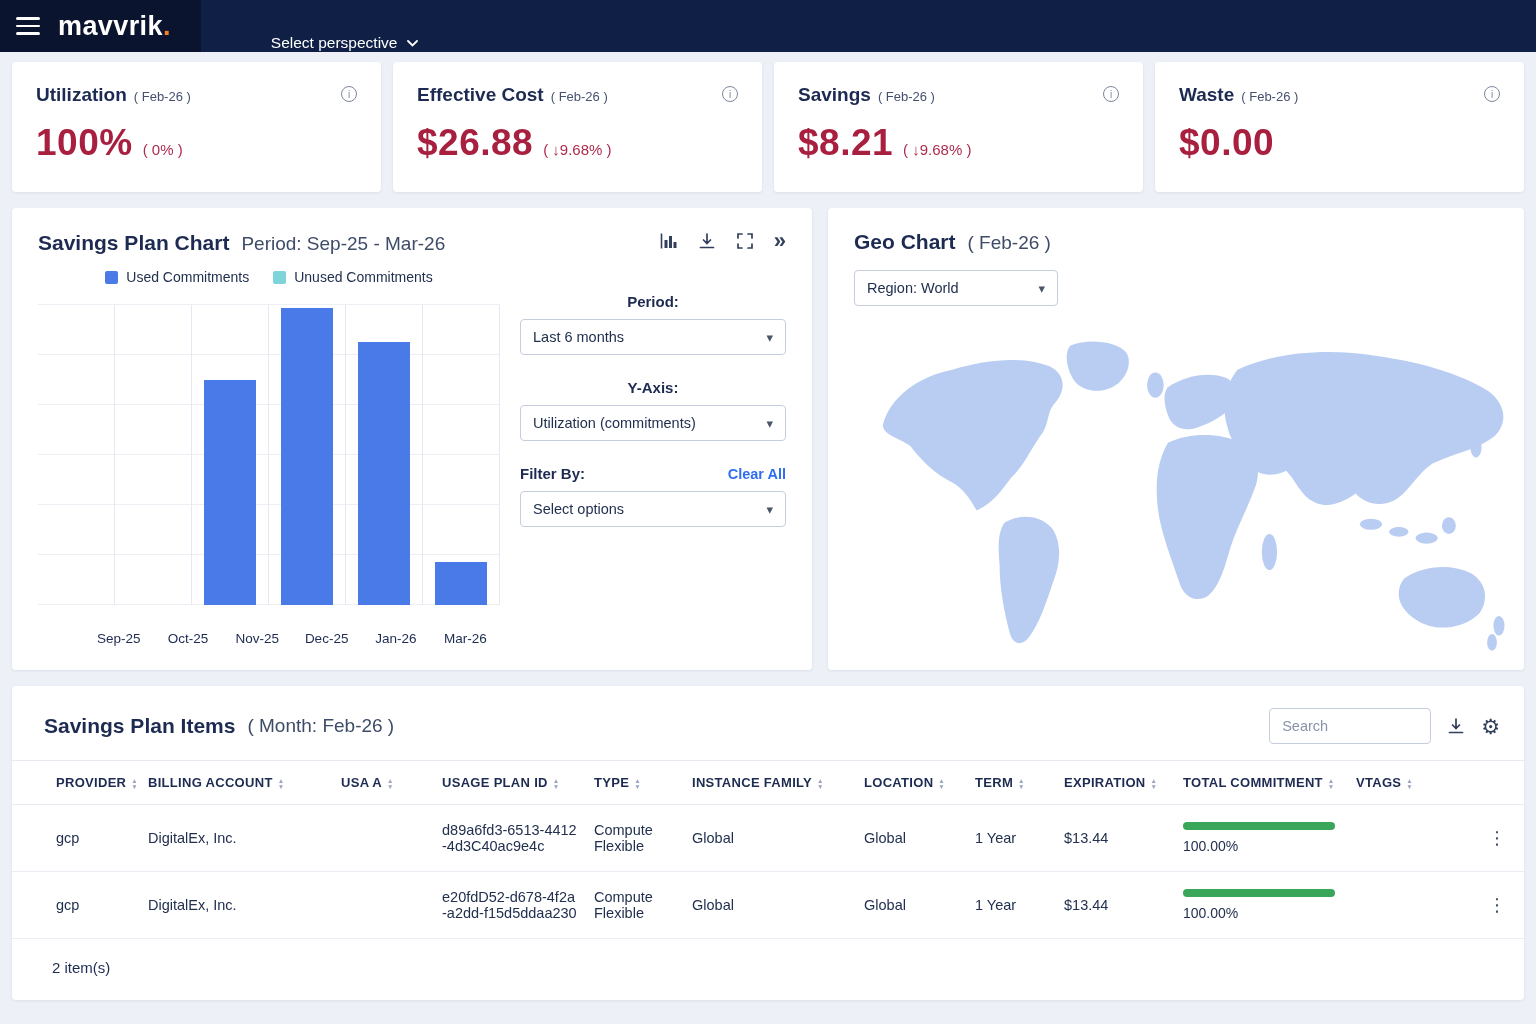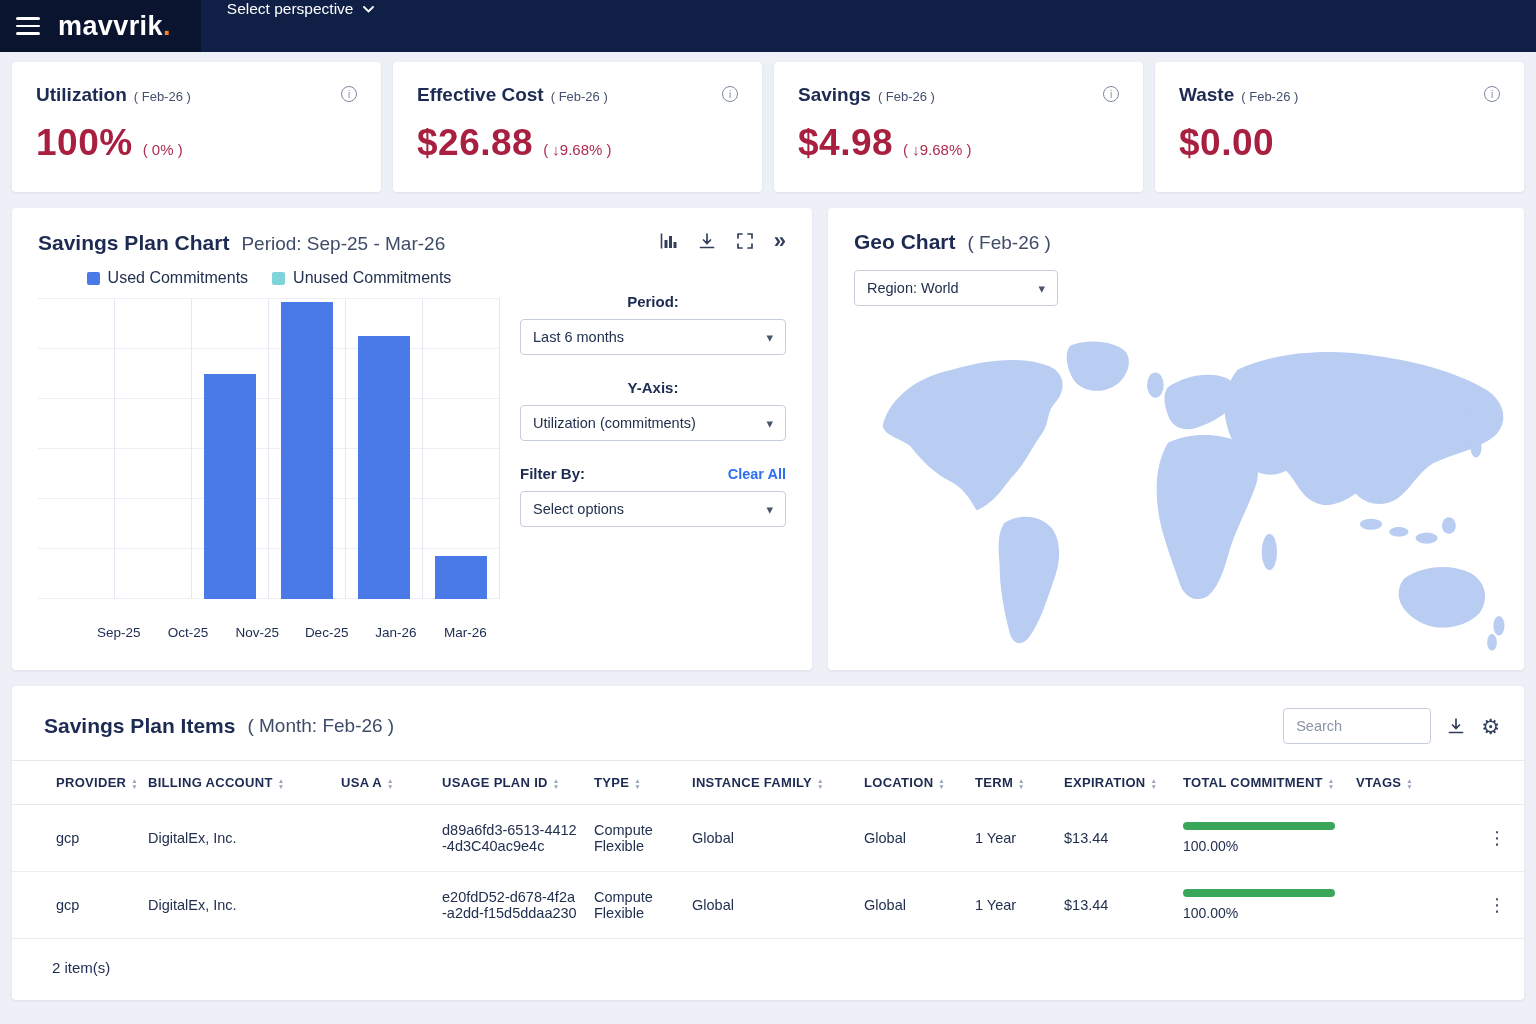--- a/index.html
+++ b/index.html
@@ -5,21 +5,21 @@
   * { box-sizing: border-box; }
   html,body { margin:0; padding:0; }
   body {
     width:1536px; height:1024px; overflow:hidden;
     background:#edf0f7;
     font-family:"Liberation Sans", sans-serif;
     color:#1d2b52;
   }
 
   
-  .navbar { height:52px; background:#0f1f45; display:flex; align-items:flex-start; color:#fff; }
+  .navbar { height:52px; background:#0f1f45; display:flex; align-items:flex-end; color:#fff;gap:44px; }
   .brand-area { background:#0b142f; height:100%; display:flex; align-items:center; gap:18px; padding:0 30px 0 16px; }
   .hamburger { width:24px; height:18px; display:flex; flex-direction:column; justify-content:space-between; cursor:pointer; background:none; border:none; padding:0; }
   .hamburger span { display:block; height:2.6px; background:#fff; border-radius:2px; }
   .logo { font-size:27px; font-weight:800; letter-spacing:.4px; cursor:pointer; }
   .logo .dot { color:#f58220; }
   .perspective { margin-left:26px; font-size:15.5px; display:flex; align-items:center; gap:10px; cursor:pointer; }
   .nav-right { margin-left:auto; display:flex; align-items:center; gap:13px; padding-right:18px; font-size:15.5px; }
   .caret-svg { display:block; }
 
   
@@ -39,21 +39,21 @@
   .geo-card { flex:1; padding:22px 26px; overflow:hidden; position:relative; }
   .card-header { display:flex; align-items:baseline; }
   .card-title { font-size:21px; font-weight:600; margin:0; color:#1d2b52; }
   .card-sub { font-size:19px; color:#3f4c68; margin-left:12px; }
   .chart-icons { margin-left:auto; display:flex; align-items:center; gap:20px; color:#323f5c; }
   .icon-btn { background:none; border:none; padding:0; cursor:pointer; color:#323f5c; display:flex; align-items:center; }
   .chevrons-glyph { font-size:22px; font-weight:700; line-height:1; color:#323f5c; font-style:normal; }
 
   .chart-body { display:flex; margin-top:14px; }
   .chart-zone { flex:1; padding-right:20px; }
-  .legend { display:flex; justify-content:center; gap:24px; font-size:16px; color:#22304f; margin-bottom:12px; }
+  .legend { display:flex; justify-content:center; gap:24px; font-size:14px; color:#22304f; margin-bottom:20px; }
   .legend-item { display:flex; align-items:center; }
   .swatch { width:13px; height:13px; border-radius:2px; display:inline-block; margin-right:8px; }
   .chart-area { display:flex; }
   .yaxis { width:46px; height:300px; display:flex; flex-direction:column; justify-content:space-between; align-items:flex-end; padding-right:10px; font-size:13px; color:#1d2b52; }
   .ytick { line-height:12px; transform:translateY(2px); }
   .plot { flex:1; position:relative; height:300px; }
   .gridlayer { position:absolute; inset:0; }
   .hgrid { position:absolute; left:0; right:0; height:1px; background:#edeff5; }
   .cells { position:absolute; inset:0; display:flex; border-right:1px solid #e5e8f0; }
   .cell { flex:1; display:flex; align-items:flex-end; justify-content:center; border-left:1px solid #e5e8f0; }
@@ -70,21 +70,21 @@
   .filter-head { display:flex; justify-content:space-between; align-items:baseline; margin-bottom:9px; }
   .link { color:#2f6ff2; font-size:14.5px; font-weight:600; text-decoration:none; cursor:pointer; }
 
   .region-select { width:204px; margin-top:16px; }
   .world-map { display:block; width:108%; margin-left:-2%; margin-top:10px; }
 
   
   .table-card { margin:8px 12px 0; padding-bottom:10px; }
   .table-header { display:flex; align-items:center; padding:22px 24px 16px 32px; }
   .table-tools { margin-left:auto; display:flex; align-items:center; gap:16px; }
-  .search-input { width:148px; height:36px; border:1px solid #c6cedd; border-radius:4px; padding:0 12px; font-size:14.5px; font-family:inherit; color:#c2410c; }
+  .search-input { width:162px; height:36px; border:1px solid #c6cedd; border-radius:4px; padding:0 12px; font-size:14.5px; font-family:inherit; color:#c2410c; }
   .search-input::placeholder { color:#8a93a8; }
   .gear-glyph { font-size:21px; color:#323f5c; font-style:normal; cursor:pointer; line-height:1; }
 
   table { width:100%; border-collapse:collapse; table-layout:fixed; }
   thead th { font-size:13px; font-weight:700; color:#1d2b52; text-align:left; padding:14px 8px; border-top:1px solid #e6e9f0; border-bottom:1px solid #e6e9f0; letter-spacing:.3px; white-space:nowrap; cursor:pointer; }
   thead th:first-child, tbody td:first-child { padding-left:44px; }
   .sort { display:inline-flex; flex-direction:column; margin-left:5px; vertical-align:middle; }
   .sort i { font-style:normal; font-size:6.5px; color:#9aa6bd; line-height:6px; }
   tbody td { font-size:14.5px; color:#22304f; padding:17px 8px; border-bottom:1px solid #e9ecf2; vertical-align:middle; }
   .wrap-id { word-break:break-all; }
@@ -128,21 +128,21 @@
     <i class="info-icon">i</i>
     <div class="kpi-value-row">
         <span class="kpi-value">$26.88</span>
         <span class="kpi-delta">( ↓9.68% )</span>
       </div>
   </article>
   <article class="card kpi">
     <div><span class="kpi-title">Savings</span><span class="kpi-period">( Feb-26 )</span></div>
     <i class="info-icon">i</i>
     <div class="kpi-value-row">
-        <span class="kpi-value">$4.98</span>
+        <span class="kpi-value">$8.21</span>
         <span class="kpi-delta">( ↓9.68% )</span>
       </div>
   </article>
   <article class="card kpi">
     <div><span class="kpi-title">Waste</span><span class="kpi-period">( Feb-26 )</span></div>
     <i class="info-icon">i</i>
     <div class="kpi-value-row">
         <span class="kpi-value">$0.00</span>
         <span class="kpi-delta"></span>
       </div>

